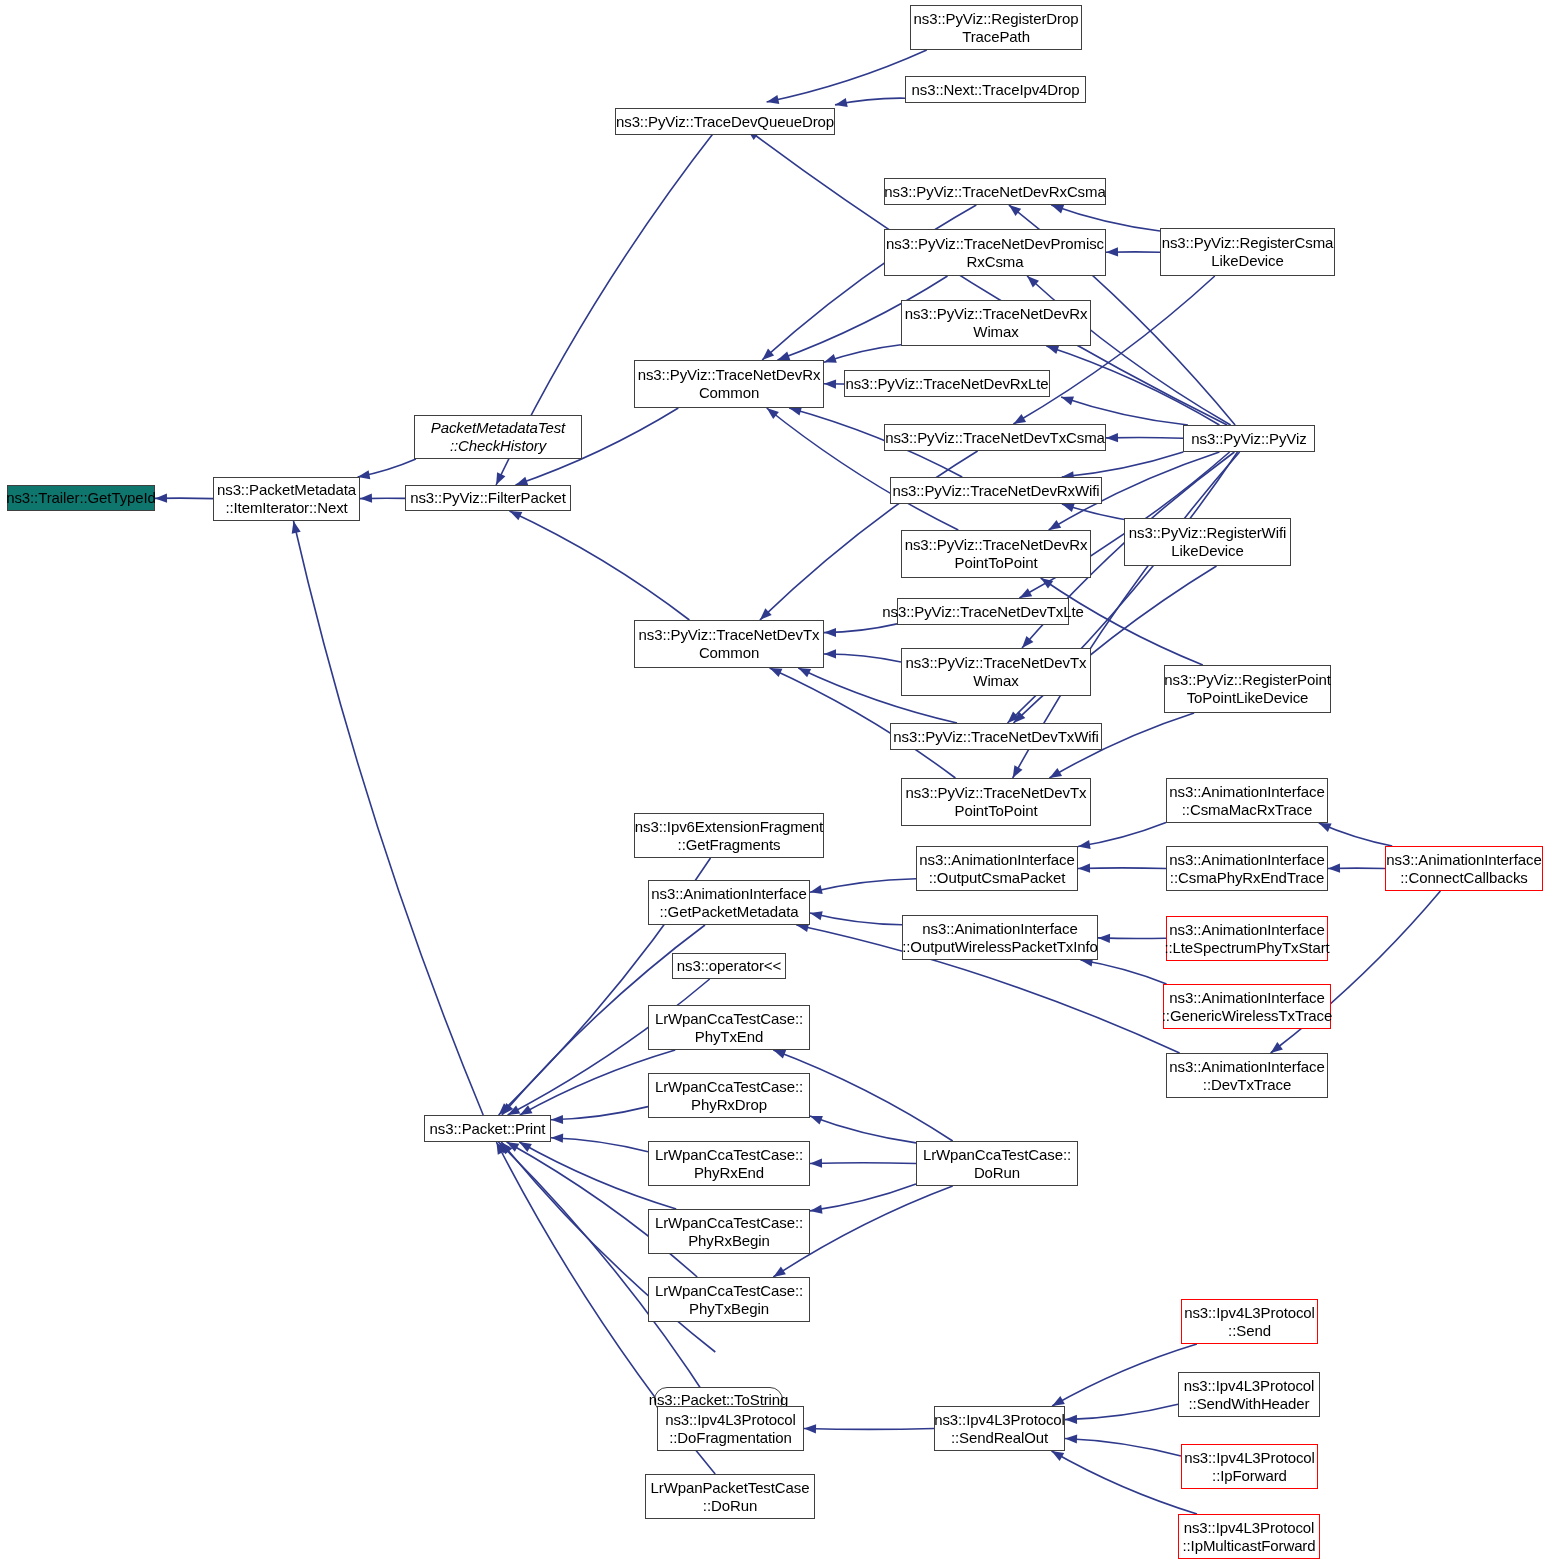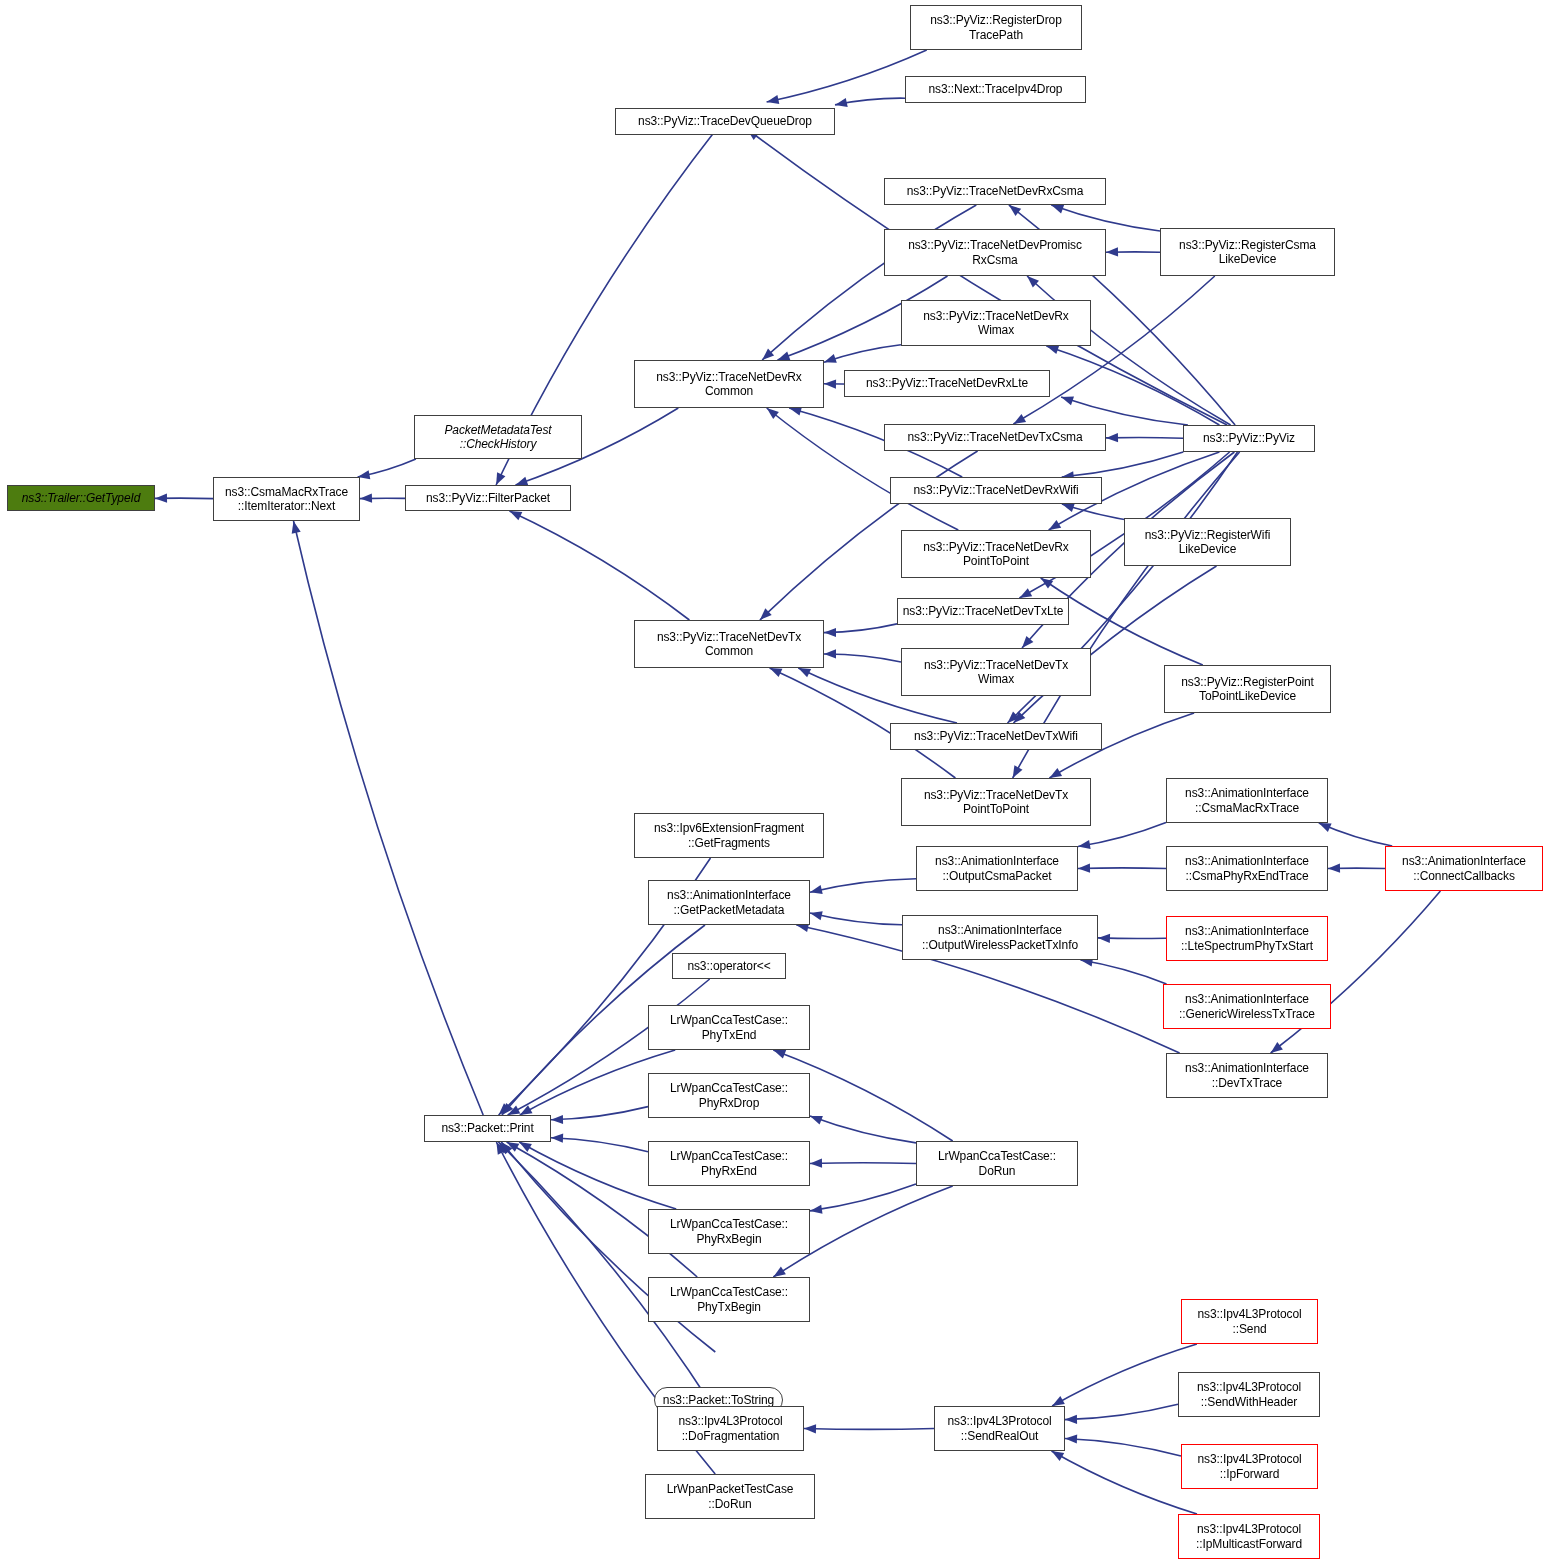--- a/index.html
+++ b/index.html
@@ -14,28 +14,28 @@
   #edges{position:absolute;left:0;top:0;width:1549px;height:1559px;pointer-events:none;}
   .node{
     position:absolute;
     box-sizing:border-box;
     display:flex;
     align-items:center;
     justify-content:center;
     text-align:center;
     background:#ffffff;
     border:1px solid #404040;
-    font-size:12px;
+    font-size:15px;
     line-height:1.18;
     color:#000000;
     letter-spacing:-0.1px;
     white-space:pre-line;
     padding:0 0;
   }
-  .node.cur{background:#4d7c0f;border-color:#404040;font-style:italic;}
+  .node.cur{background:#0f766e;border-color:#404040;}
   .node.red{border:1px solid #ff0000;}
 </style>
 </head>
 <body>
 
 <div id="canvas">
   <svg id="edges" xmlns="http://www.w3.org/2000/svg">
       <path d="M 213.0 498.6 Q 184.0 497.7 155.0 498.4" fill="none" stroke="#2f3a8c" stroke-width="1.6"></path>
       <polygon points="155.0,498.4 166.9,493.5 167.1,502.7" fill="#2f3a8c"></polygon>
       <path d="M 415.9 459.0 Q 387.7 471.2 357.6 477.0" fill="none" stroke="#2f3a8c" stroke-width="1.6"></path>
@@ -172,21 +172,21 @@
       <polygon points="1052.1,1406.0 1060.3,1396.1 1064.8,1404.1" fill="#2f3a8c"></polygon>
       <path d="M 1178.0 1404.2 Q 1122.3 1418.1 1065.0 1419.6" fill="none" stroke="#2f3a8c" stroke-width="1.6"></path>
       <polygon points="1065.0,1419.6 1076.9,1414.7 1077.1,1423.9" fill="#2f3a8c"></polygon>
       <path d="M 1181.0 1456.1 Q 1124.0 1440.9 1065.0 1438.5" fill="none" stroke="#2f3a8c" stroke-width="1.6"></path>
       <polygon points="1065.0,1438.5 1077.2,1434.4 1076.8,1443.5" fill="#2f3a8c"></polygon>
       <path d="M 1197.0 1514.0 Q 1120.8 1490.5 1051.5 1451.0" fill="none" stroke="#2f3a8c" stroke-width="1.6"></path>
       <polygon points="1051.5,1451.0 1064.2,1452.9 1059.6,1460.9" fill="#2f3a8c"></polygon>
     </svg>
   <div id="nodes">
       <div class="node cur" style="left: 7px; top: 485px; width: 148px; height: 26px;">ns3::Trailer::GetTypeId</div>
-      <div class="node" style="left: 213px; top: 477px; width: 147px; height: 44px;">ns3::CsmaMacRxTrace
+      <div class="node" style="left: 213px; top: 477px; width: 147px; height: 44px;">ns3::PacketMetadata
 ::ItemIterator::Next</div>
       <div class="node" style="left: 414px; top: 415px; width: 168px; height: 44px; font-style: italic;">PacketMetadataTest
 ::CheckHistory</div>
       <div class="node" style="left: 405px; top: 485px; width: 166px; height: 26px;">ns3::PyViz::FilterPacket</div>
       <div class="node" style="left: 615px; top: 102px; width: 220px; height: 27px; margin-top: 6px;">ns3::PyViz::TraceDevQueueDrop</div>
       <div class="node" style="left: 910px; top: 5px; width: 172px; height: 45px;">ns3::PyViz::RegisterDrop
 TracePath</div>
       <div class="node" style="left: 905px; top: 76px; width: 181px; height: 27px;">ns3::Next::TraceIpv4Drop</div>
       <div class="node" style="left: 634px; top: 360px; width: 190px; height: 48px;">ns3::PyViz::TraceNetDevRx
 Common</div>

